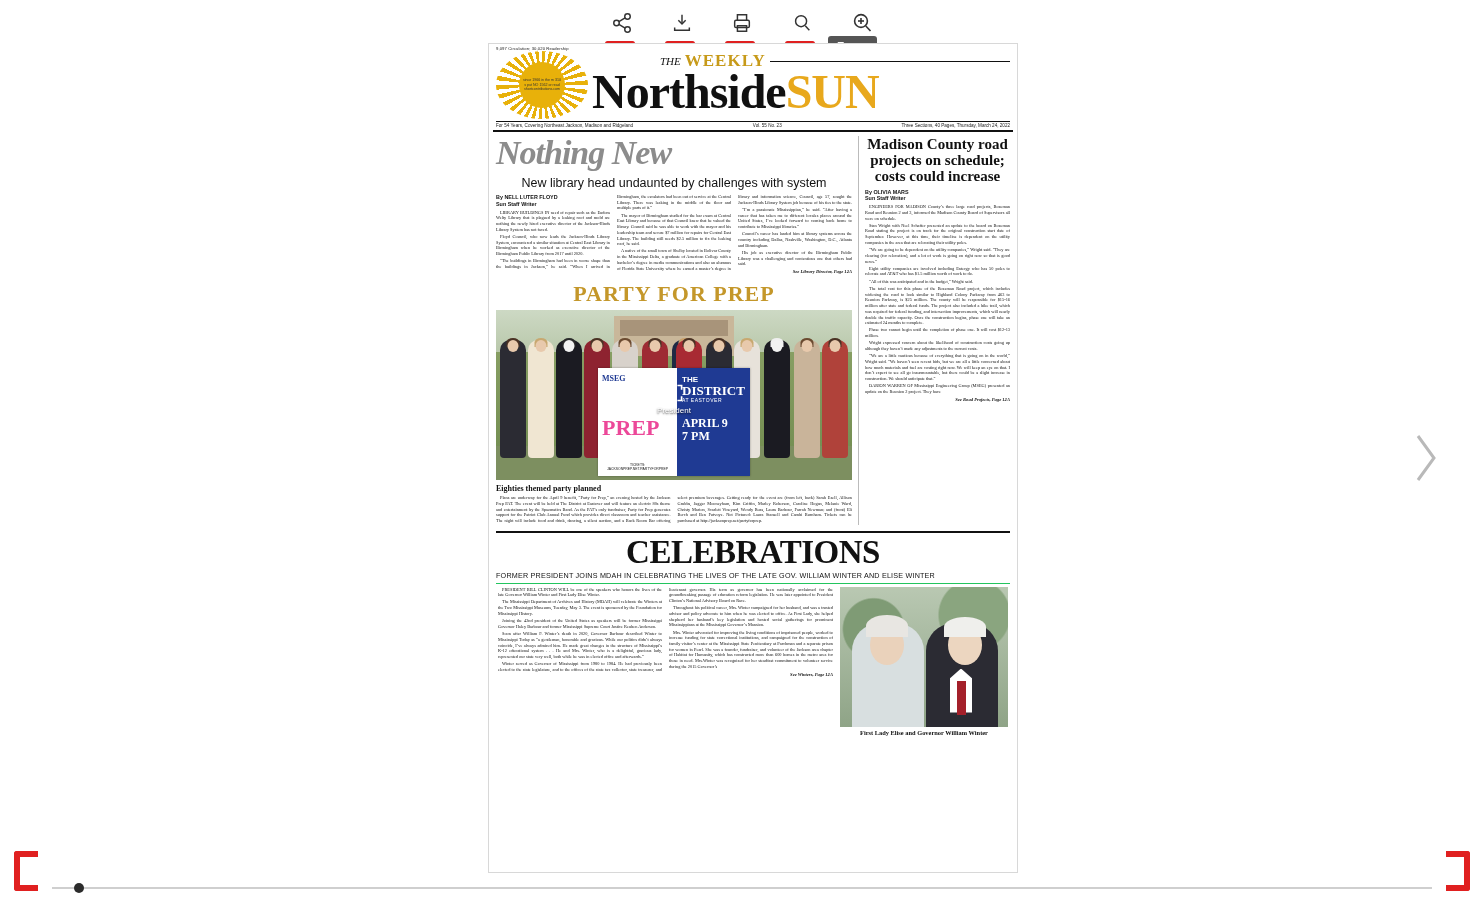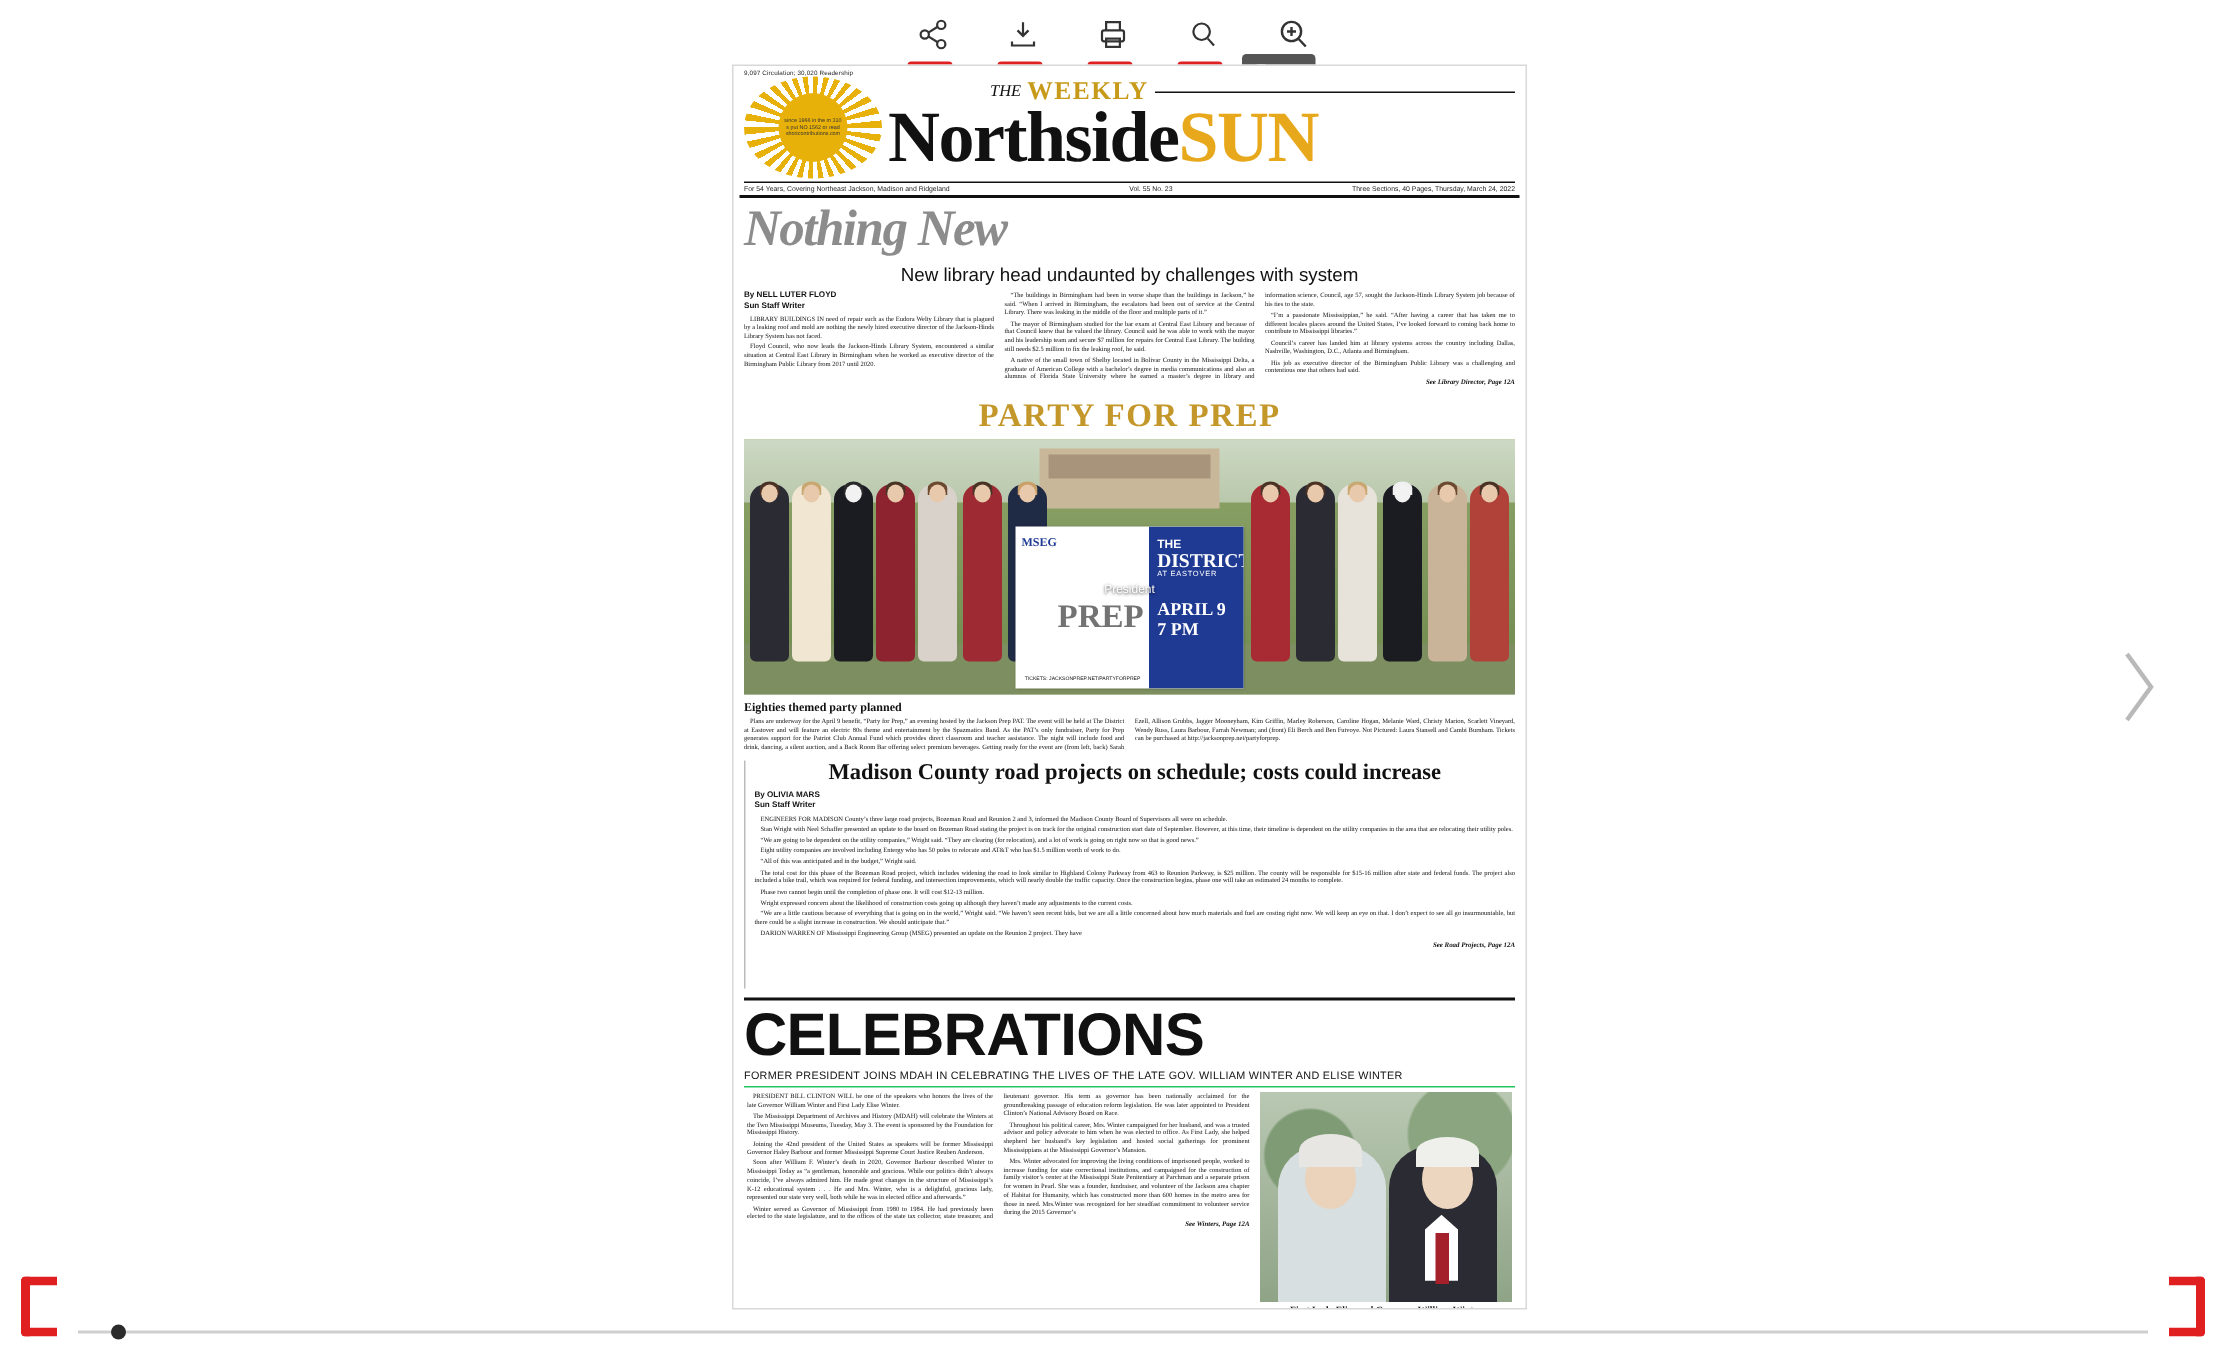--- a/index.html
+++ b/index.html
@@ -73,21 +73,21 @@
   }
   .namemark .sun { color: #e8a81c; }
   .mast-rule { height: 1px; background:#111; margin: 2px 3px 0 3px; }
   .mast-meta {
     display: flex; justify-content: space-between; font-size: 4.6px;
     padding: 1px 3px 2px 3px; color:#222;
     border-bottom: 2px solid #111;
   }
 
   
-  .content { display: flex; padding: 4px 3px 0 3px; gap: 6px; flex-direction: column; }
+  .content { display: flex; padding: 4px 3px 0 3px; gap: 6px; }
   .left-col { flex: 1 1 auto; }
   .right-col { flex: 0 0 152px; border-left: 1px solid #bbb; padding-left: 6px; }
 
   .headline-script {
     font-family: "Liberation Serif", serif; font-style: italic; font-weight: bold;
     font-size: 34px; color: #8c8c8c; line-height: 1; letter-spacing: -1px;
   }
   .subhead {
     font-family: Liberation Sans, sans-serif; font-size: 12.5px; color: #111;
     margin-top: 6px; margin-bottom: 4px; text-align:center;
@@ -122,42 +122,42 @@
   }
   .person .head { position:absolute; top:0; left:50%; transform:translateX(-50%); width:11px; height:12px; border-radius:50%; background:#e8c9ac; }
   .person .hair { position:absolute; top:-2px; left:50%; transform:translateX(-50%); width:13px; height:9px; border-radius:50% 50% 0 0; background:#4a3224; }
   .poster {
     position:absolute; left: 50%; transform: translateX(-50%); bottom: 4px;
     width: 152px; height: 108px; background: #fff; display:flex; overflow:hidden;
     box-shadow: 0 0 2px rgba(0,0,0,.35);
   }
   .poster .pl { flex: 1 1 52%; padding: 6px 4px; position:relative; }
   .poster .pr { flex: 1 1 48%; background: #1f3a93; color: #fff; padding: 8px 5px; }
-  .poster .prep-word { font-family:"Liberation Serif",serif; font-weight:bold; font-size:22px; color:#737373; line-height:1; margin-top:34px;margin-left:24px;}
+  .poster .prep-word { font-family:"Liberation Serif",serif; font-weight:bold; font-size:22px; color:#ec4899; line-height:1; margin-top:34px;}
   .poster .party-word { font-family:"Liberation Serif",serif; font-weight:bold; font-size:8px; color:#1f3a93; }
   .poster .tix { font-size:3.4px; color:#111; position:absolute; bottom:5px; left:4px; right:4px; text-align:center;}
   .poster .the-w { font-size:8px; font-weight:bold; line-height:1;}
   .poster .dist { font-family:"Liberation Serif",serif; font-weight:bold; font-size:13px; line-height:1; }
   .poster .east { font-size:5px; letter-spacing:.5px; }
   .poster .date { font-family:"Liberation Serif",serif; font-weight:bold; font-size:12px; margin-top:14px; line-height:1.05;}
   .poster .time { font-family:"Liberation Serif",serif; font-weight:bold; font-size:12px; line-height:1;}
   .fullscreen-badge {
     position: absolute; left: 50%; top: 52%; transform: translate(-50%,-50%);
     display:flex; flex-direction:column; align-items:center; gap:3px; color:#fff;
     text-shadow: 0 1px 2px rgba(0,0,0,.8); pointer-events:none;
   }
   .fs-label { font-size: 8px; background: rgba(0,0,0,.0); }
 
   .cap-head { font-family:"Liberation Serif",serif; font-weight:bold; font-size:8px; margin:4px 0 2px 0; }
 
   
   .celeb-wrap { border-top: 2px solid #111; margin: 6px 3px 0 3px; padding-top: 3px; }
   .celeb-title {
-    font-family:Liberation Sans, sans-serif; font-weight:bold;
-    font-size: 40px; letter-spacing: -.5px; line-height: 1;
+    text-align:center; font-family:Liberation Serif, serif; font-weight:bold;
+    font-size: 33px; letter-spacing: -.5px; line-height: 1;
   }
   .celeb-deck {
     font-size: 7.2px; letter-spacing:.2px; margin: 2px 0 3px 0;
     border-bottom: 1px solid #22c55e; padding-bottom: 3px;
   }
   .celeb-body { display:flex; gap: 7px; padding: 0 2px; }
   .celeb-cols { flex: 1 1 auto; column-count: 2; column-gap: 7px; }
   .celeb-photo { flex: 0 0 168px; }
   .couple {
     width: 100%; height: 140px; background: linear-gradient(#c9d3c6,#9fb39b);

